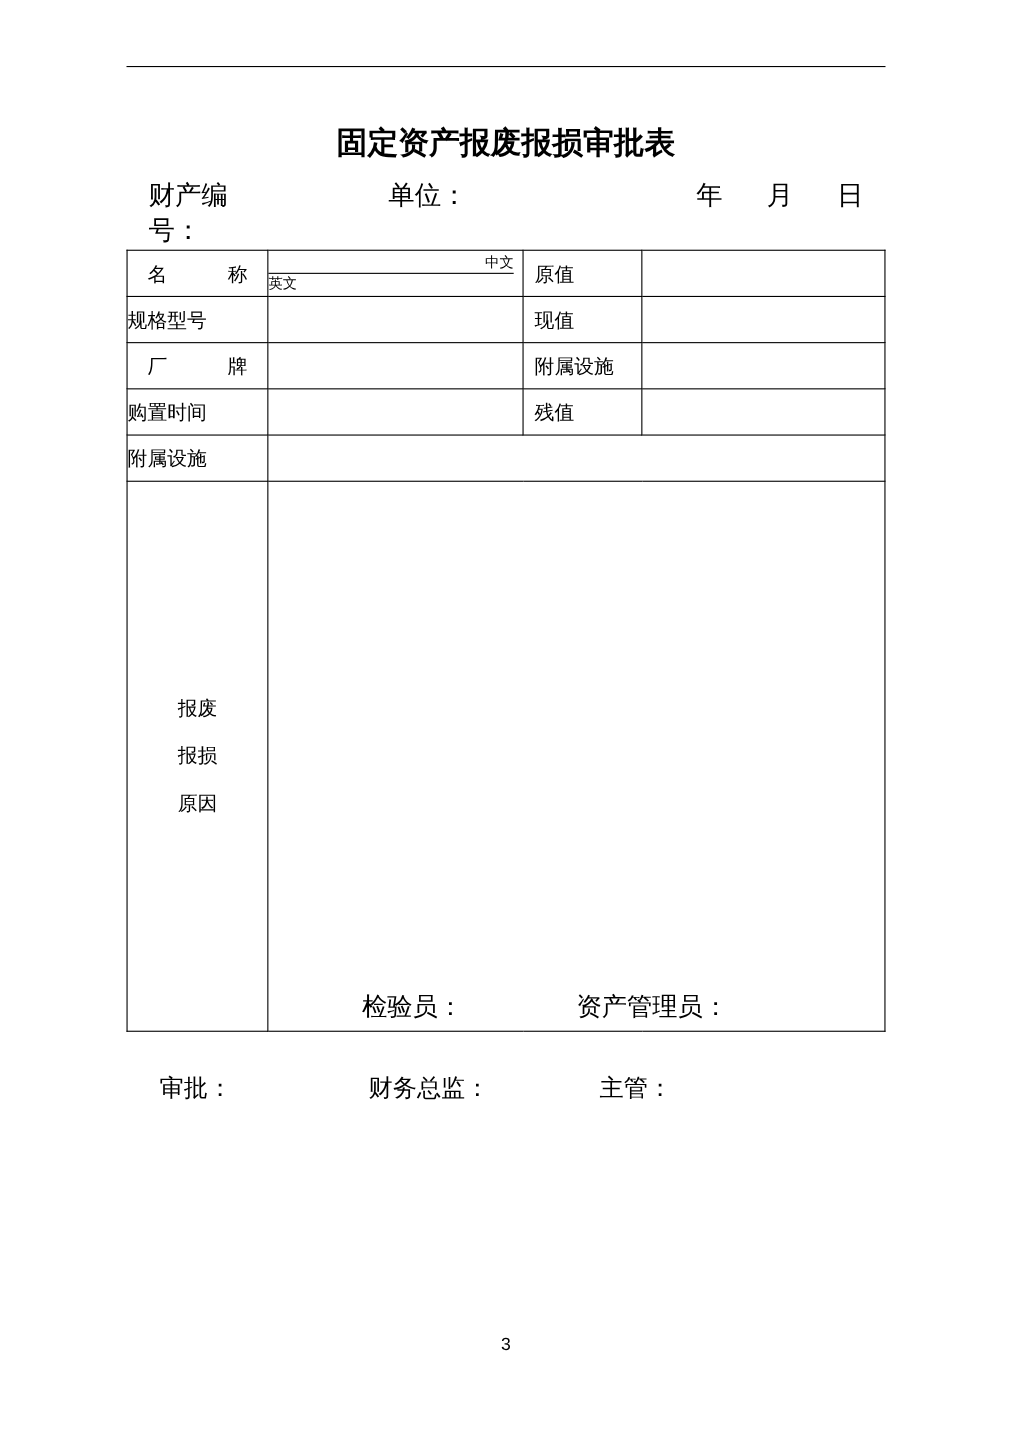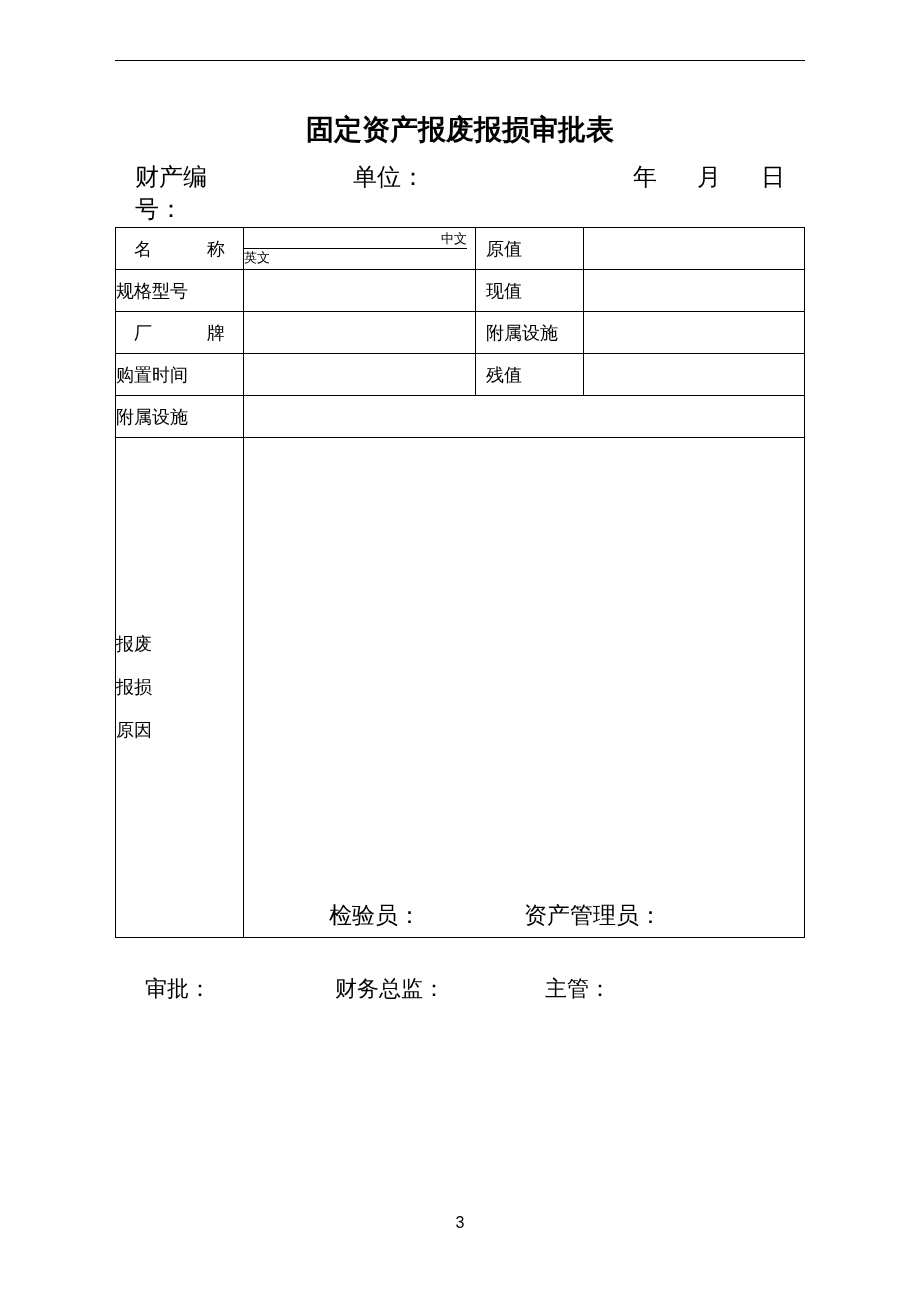--- a/index.html
+++ b/index.html
@@ -85,21 +85,21 @@
       align-items: flex-end;
       padding-right: 8px;
       font-size: 13px;
     }
     .name-inner-border {
       border-top: 1px solid #000;
       width: 100%;
     }
     .reason-label {
       width: 128px;
-      text-align: left;
+      text-align: center;
       line-height: 2.4;
       font-size: 18px;
     }
     .reason-content {
       height: 500px;
       vertical-align: bottom !important;
       padding-bottom: 6px !important;
     }
     .reason-sign {
       display: flex;

